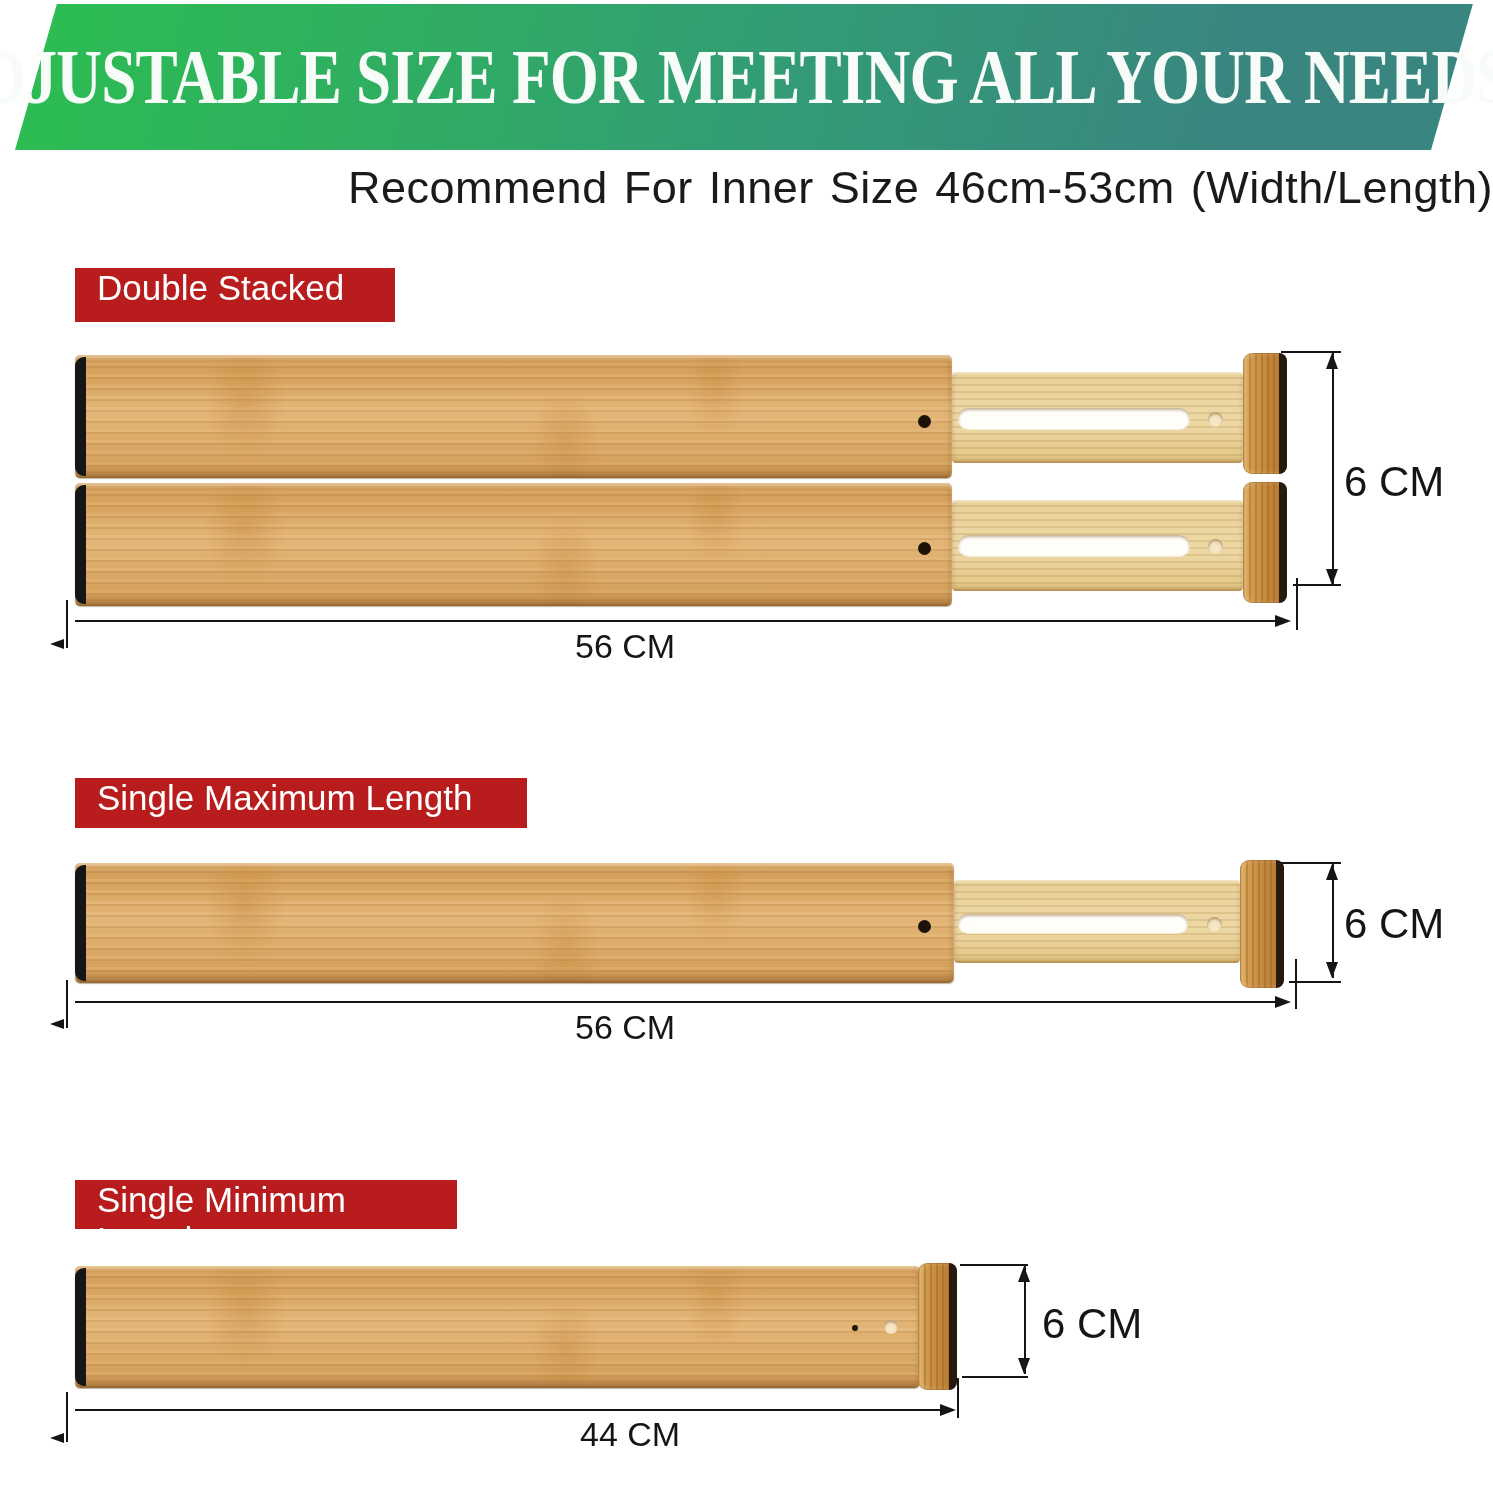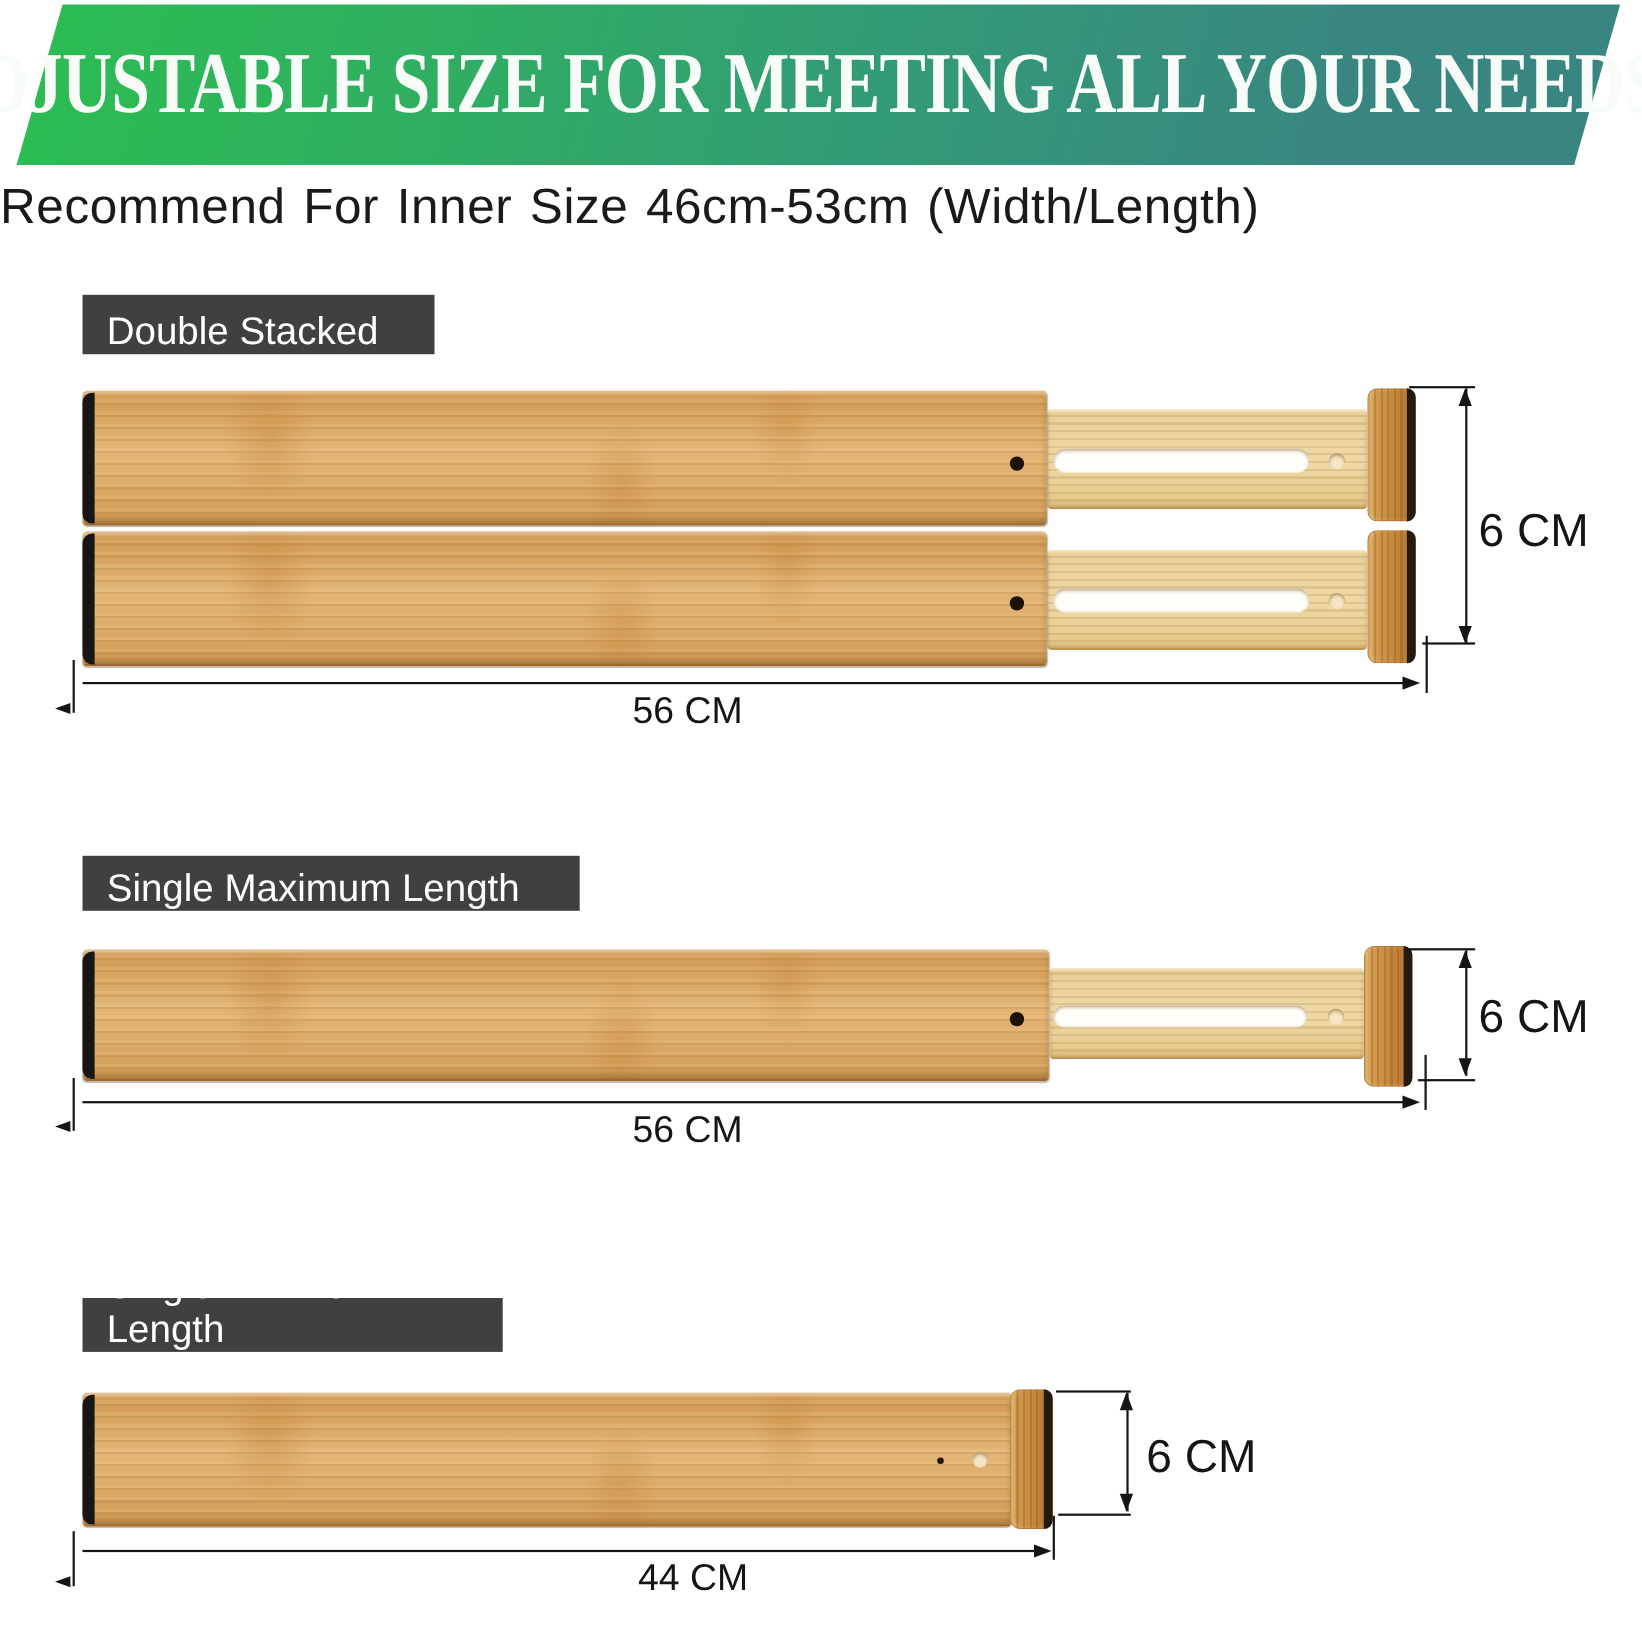--- a/index.html
+++ b/index.html
@@ -8,26 +8,26 @@
 
   
   .banner-skew{position:absolute;left:15px;top:4px;width:1416px;height:146px;
     transform:skewX(-16deg);transform-origin:0 100%;
     background:linear-gradient(90deg,#2cbc53 0%,#2fb05f 22%,#339a77 55%,#398680 85%,#398680 100%);}
   .banner-textwrap{position:absolute;left:15px;top:4px;width:1416px;height:146px;
     display:flex;align-items:center;justify-content:center;}
   .banner-title{display:inline-block;white-space:nowrap;transform:scaleX(.8);transform-origin:center;
     font-family:"Liberation Serif",serif;font-weight:bold;font-size:79px;color:#f7fcf8;letter-spacing:-1px;}
 
-  .subtitle{position:absolute;left:0;right:0;top:162px;text-align:left;
+  .subtitle{position:absolute;left:0;right:0;top:162px;text-align:right;
     font-size:45px;color:#1a1a1a;letter-spacing:.5px;word-spacing:3px;}
 
   
-  .tag{position:absolute;background:#404040;color:#ffffff;font-size:35px;
-       display:flex;align-items:flex-end;padding-left:22px;box-sizing:border-box;}
+  .tag{position:absolute;background:#b91c1c;color:#ffffff;font-size:35px;
+       display:flex;align-items:flex-start;padding-left:22px;box-sizing:border-box;}
 
   
   .board{position:absolute;border-radius:5px;
     box-shadow:inset 0 3px 3px rgba(255,240,210,.55),inset 0 -5px 6px rgba(105,60,15,.5),0 1px 1px rgba(60,40,10,.35);
     background:
       radial-gradient(60px 90px at 170px 35%, rgba(186,115,40,.28), transparent 70%),
       radial-gradient(50px 80px at 490px 70%, rgba(186,115,40,.25), transparent 70%),
       radial-gradient(45px 80px at 640px 25%, rgba(186,115,40,.22), transparent 70%),
       repeating-linear-gradient(0deg, rgba(150,95,35,.16) 0 2px, rgba(255,235,190,.12) 2px 5px, transparent 5px 11px),
       linear-gradient(0deg,#cf9954 0%,#dcab68 30%,#e3b677 55%,#d8a560 80%,#d09a55 100%);}

